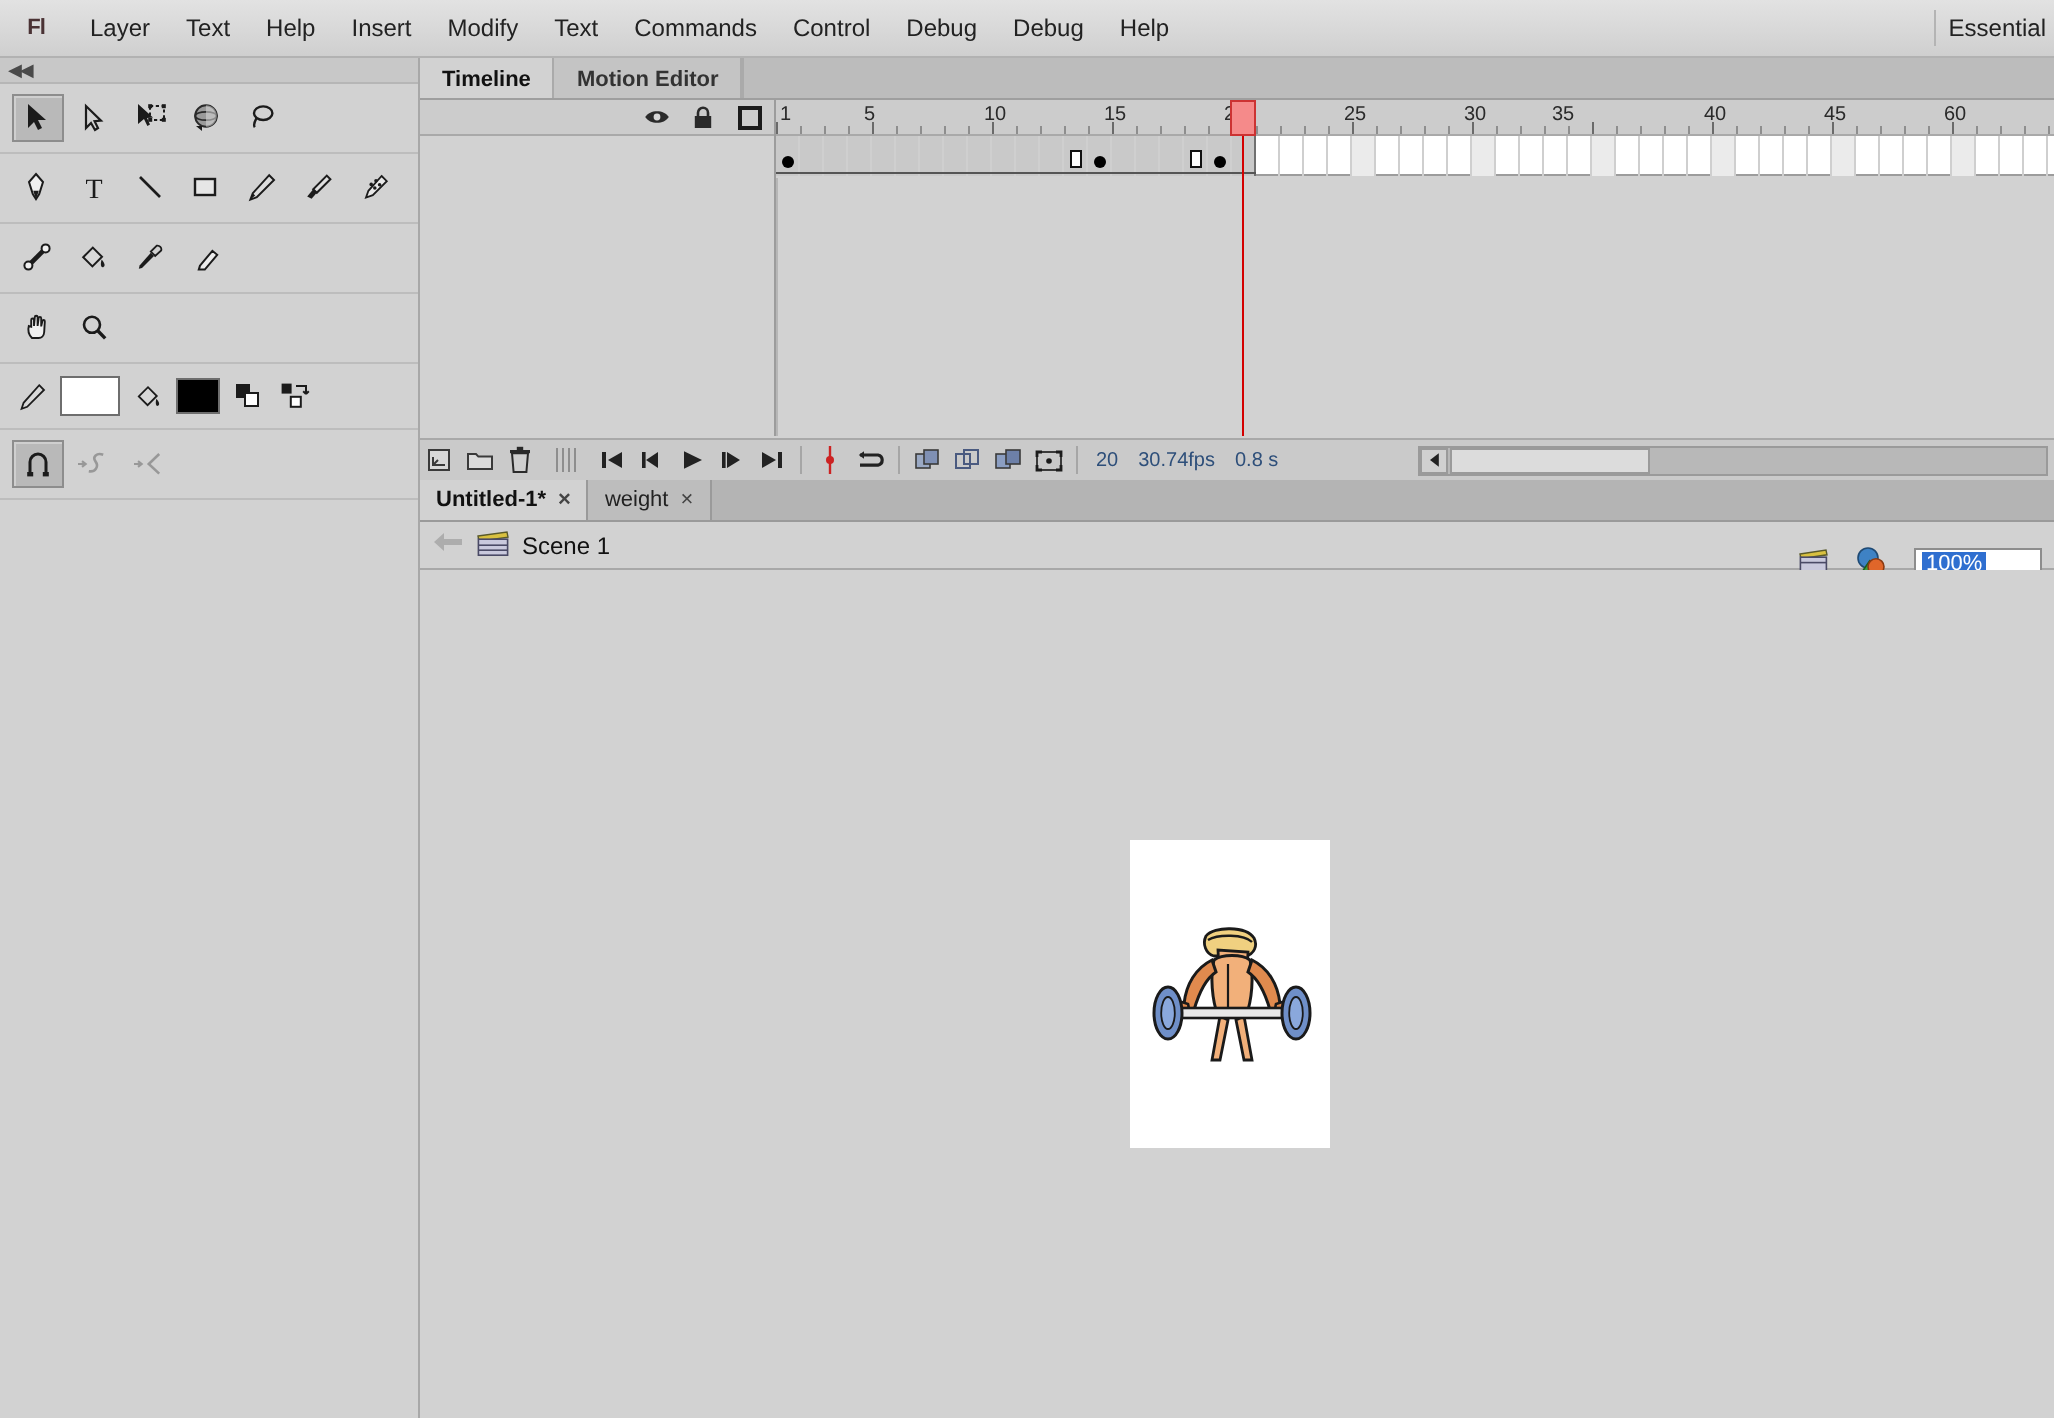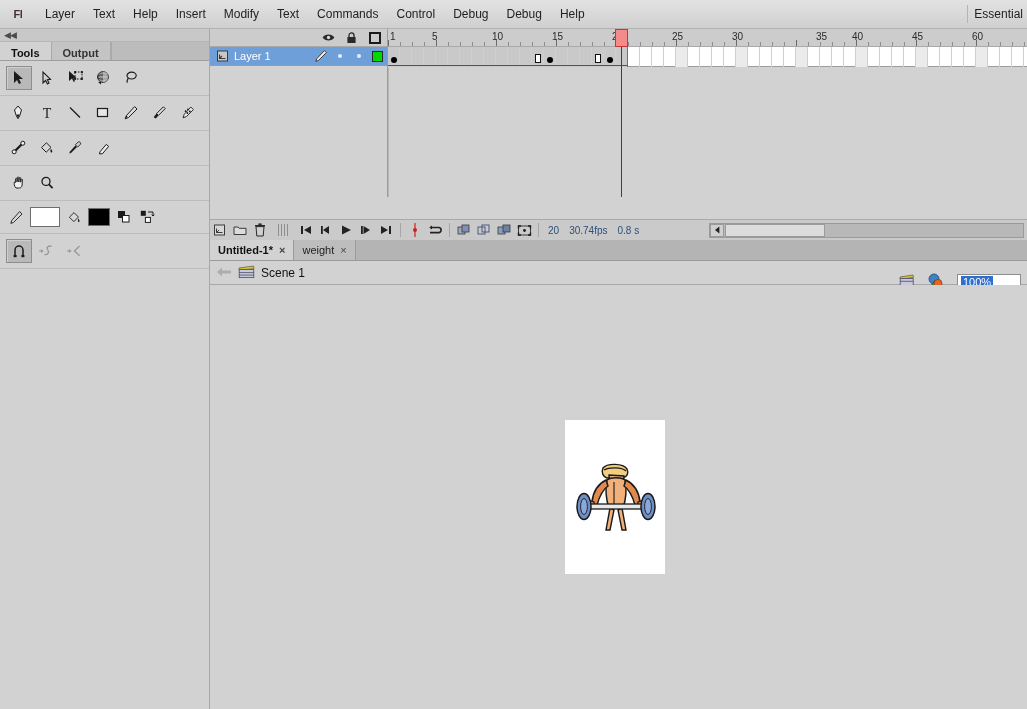--- a/index.html
+++ b/index.html
@@ -253,25 +253,20 @@
     <div id="menubar-right">
       <div class="mb-sep"></div>
       <div id="workspace-label">Essential</div>
     </div>
   </div>
 
   <div id="tools-panel">
 
     <div id="tools-collapse">◀◀</div>
 
-    <div id="tools-tabs">
-      <div class="panel-tab active">Tools</div>
-      <div class="panel-tab">Output</div>
-      <div class="tools-rest"></div>
-    </div>
 
     <div class="tool-group">
       <div class="tool-btn sel">
         <svg width="16" height="16" viewBox="0 0 16 16">
             <path d="M3 1 L3 13 L6 10 L8 14 L10 13 L8 9 L12 9 Z" fill="#1b1b1b"></path>
           </svg>
       </div>
       <div class="tool-btn">
         <svg width="16" height="16" viewBox="0 0 16 16">
             <path d="M4 2 L4 13 L6.5 10.5 L8.5 14 L10 13 L8.3 9.6 L11.5 9.3 Z" fill="none" stroke="#1b1b1b" stroke-width="1.1"></path>
@@ -436,20 +431,25 @@
         <svg width="19" height="16" viewBox="0 0 19 16">
           <path d="M1 8 L4.4 8 M3 6.6 L4.8 8 L3 9.4" stroke="#4a4a4a" stroke-width="1.1" fill="none"></path>
           <path d="M13.6 3 L8.4 8 L13.6 12.8" fill="none" stroke="#4a4a4a" stroke-width="1.3"></path>
         </svg>
       </div>
     </div>
   </div>
 
   <div id="timeline-panel">
 
+    <div id="timeline-tabs">
+      <div class="panel-tab active">Timeline</div>
+      <div class="panel-tab">Motion Editor</div>
+      <div class="tools-rest"></div>
+    </div>
 
     <div id="tl-body">
 
       <div id="layer-col">
         <div id="layer-col-head">
           <div class="col-ico">
             <svg width="13" height="9" viewBox="0 0 13 9">
               <path d="M0.6 4.5 C3 0.6 10 0.6 12.4 4.5 C10 8.4 3 8.4 0.6 4.5 Z" fill="#2a2a2a"></path>
               <circle cx="6.5" cy="4.5" r="1.7" fill="#d6d6d6"></circle>
             </svg>
@@ -460,43 +460,20 @@
               <rect x="1.4" y="5" width="8.2" height="6" fill="#2a2a2a"></rect>
             </svg>
           </div>
           <div class="col-ico">
             <svg width="12" height="12" viewBox="0 0 12 12">
                 <rect x="1" y="1" width="10" height="10" fill="none" stroke="#1b1b1b" stroke-width="2"></rect>
               </svg>
           </div>
         </div>
 
-        <div class="layer-row">
-          <div class="layer-type-ico">
-            <svg width="13" height="12" viewBox="0 0 13 12">
-              <rect x="1.5" y="1" width="10" height="10" fill="#c8c8c8" stroke="#3a3a3a"></rect>
-              <path d="M9.5 8.5 L3.5 8.5 L3.5 4.5 M3.5 8.5 L6 6" stroke="#3a3a3a" fill="none" stroke-width="1.1"></path>
-            </svg>
-          </div>
-          <div class="layer-name">Layer 1</div>
-          <div class="layer-ctl">
-            <svg width="14" height="14" viewBox="0 0 14 14">
-              <path d="M10.4 1.6 L12.4 3.6 L4.6 11.4 L1.8 12.4 L2.8 9.6 Z" fill="#e8e8e8" stroke="#333" stroke-width="0.9"></path>
-            </svg>
-          </div>
-          <div class="layer-ctl">
-              <div class="dot-small"></div>
-            </div>
-          <div class="layer-ctl">
-              <div class="dot-small"></div>
-            </div>
-          <div class="layer-ctl">
-              <div class="outline-box"></div>
-            </div>
-        </div>
       </div>
 
       <div id="frames-area">
         <div id="ruler">
             <div class="tick major" style="left: 0px;"></div>
             <div class="tick" style="left: 12px;"></div>
             <div class="tick" style="left: 24px;"></div>
             <div class="tick" style="left: 36px;"></div>
             <div class="tick major" style="left: 48px;"></div>
             <div class="tick" style="left: 60px;"></div>
@@ -548,21 +525,21 @@
             <div class="tick" style="left: 612px;"></div>
             <div class="tick" style="left: 624px;"></div>
             <div class="tick" style="left: 636px;"></div>
             <div class="tick-label" style="left: 2px;">1</div>
             <div class="tick-label" style="left: 44px;">5</div>
             <div class="tick-label" style="left: 104px;">10</div>
             <div class="tick-label" style="left: 164px;">15</div>
             <div class="tick-label" style="left: 224px;">20</div>
             <div class="tick-label" style="left: 284px;">25</div>
             <div class="tick-label" style="left: 344px;">30</div>
-            <div class="tick-label" style="left: 428px;">35</div>
+            <div class="tick-label" style="left: 388px;">35</div>
             <div class="tick-label" style="left: 464px; text-align: center;">40</div>
             <div class="tick-label" style="left: 524px;">45</div>
             <div class="tick-label" style="left: 584px;">60</div>
             <div id="playhead-head" style="left: 227px;"></div>
           </div>
         <div id="frame-strip">
             <div class="fcell span" style="left: 0px;"></div>
             <div class="fcell span" style="left: 12px;"></div>
             <div class="fcell span" style="left: 24px;"></div>
             <div class="fcell span" style="left: 36px;"></div>

